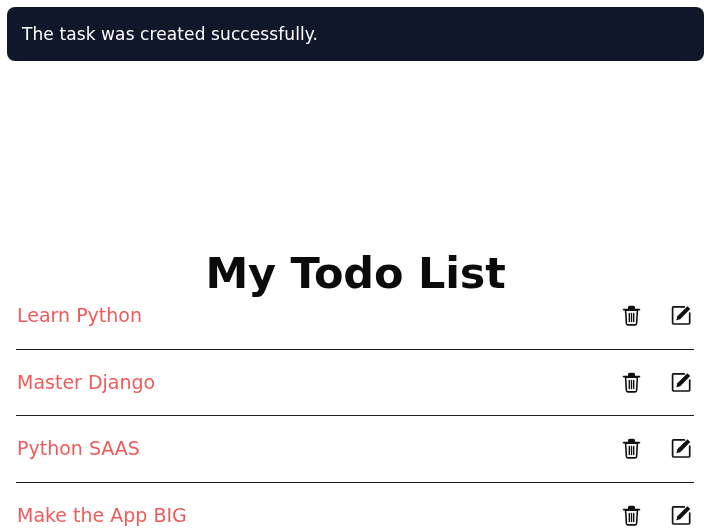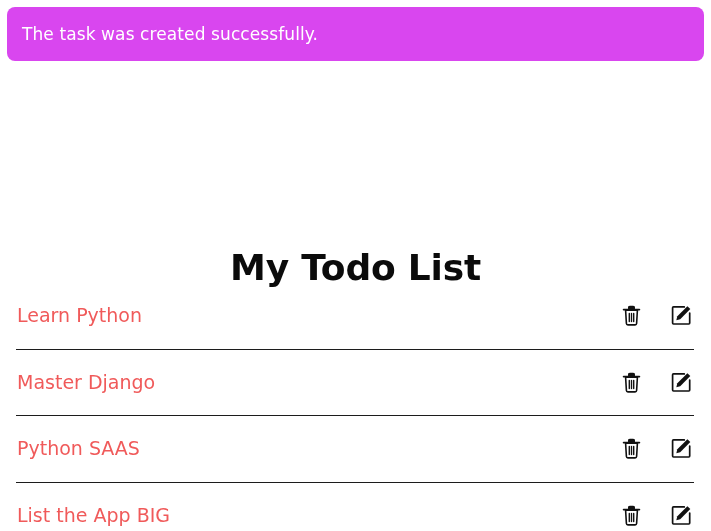--- a/index.html
+++ b/index.html
@@ -20,42 +20,42 @@
     position: absolute;
     left: 7px;
     top: 7px;
     width: 697px;
     height: 54px;
   }
   .alert {
     box-sizing: border-box;
     width: 100%;
     height: 100%;
-    background: #d946ef;
+    background: #0f172a;
     border-radius: 8px;
     display: flex;
     align-items: center;
     padding-left: 15px;
   }
   .alert-text {
     color: #ffffff;
     font-size: 17px;
     line-height: 20px;
     letter-spacing: 0.1px;
     white-space: nowrap;
   }
 
   
   .page-title {
     position: absolute;
     top: 222px;
     left: 0;
     width: 711px;
     text-align: center;
-    font-size: 36px;
+    font-size: 43px;
     font-weight: bold;
     color: #0b0b0b;
     line-height: 44px;
     letter-spacing: -0.2px;
   }
 
   
   .todo-list {
     position: absolute;
     top: 283px;
@@ -172,21 +172,21 @@
       <span class="icon-btn">
         <svg width="21" height="21" viewBox="0 0 21 21" fill="none" aria-hidden="true">
           <path d="M13.3 1.9H2.5a.9.9 0 0 0-.9.9v15.3c0 .5.4.9.9.9h15.3a.9.9 0 0 0 .9-.9V8.1" stroke="#111" stroke-width="1.7" stroke-linecap="round" stroke-linejoin="round"></path>
           <path d="M16.4 1.2 19.3 4.1 9.2 14.2l-3.9 1 1-3.9L16.4 1.2z" fill="#111"></path>
         </svg>
       </span>
     </div>
   </div>
 
   <div class="todo-row">
-    <span class="todo-label">List the App BIG</span>
+    <span class="todo-label">Make the App BIG</span>
     <div class="row-actions">
       <span class="icon-btn">
         <svg width="19" height="21" viewBox="0 0 19 21" fill="none" aria-hidden="true">
           <path d="M1.6 4.6h15.8" stroke="#111" stroke-width="1.7" stroke-linecap="round"></path>
           <path d="M6.9 4.3V2.5c0-.5.4-.9.9-.9h3.4c.5 0 .9.4.9.9v1.8" stroke="#111" stroke-width="1.7" stroke-linecap="round"></path>
           <rect x="6.4" y="1.3" width="6.2" height="2.6" rx="0.6" fill="#111"></rect>
           <path d="M3.6 5.2h11.8l-.8 13.3a1.5 1.5 0 0 1-1.5 1.4H5.9a1.5 1.5 0 0 1-1.5-1.4L3.6 5.2z" stroke="#111" stroke-width="1.6" fill="none" stroke-linejoin="round"></path>
           <path d="M7.3 8.4v8.2M9.5 8.4v8.2M11.7 8.4v8.2" stroke="#111" stroke-width="1.4" stroke-linecap="round"></path>
         </svg>
       </span>

